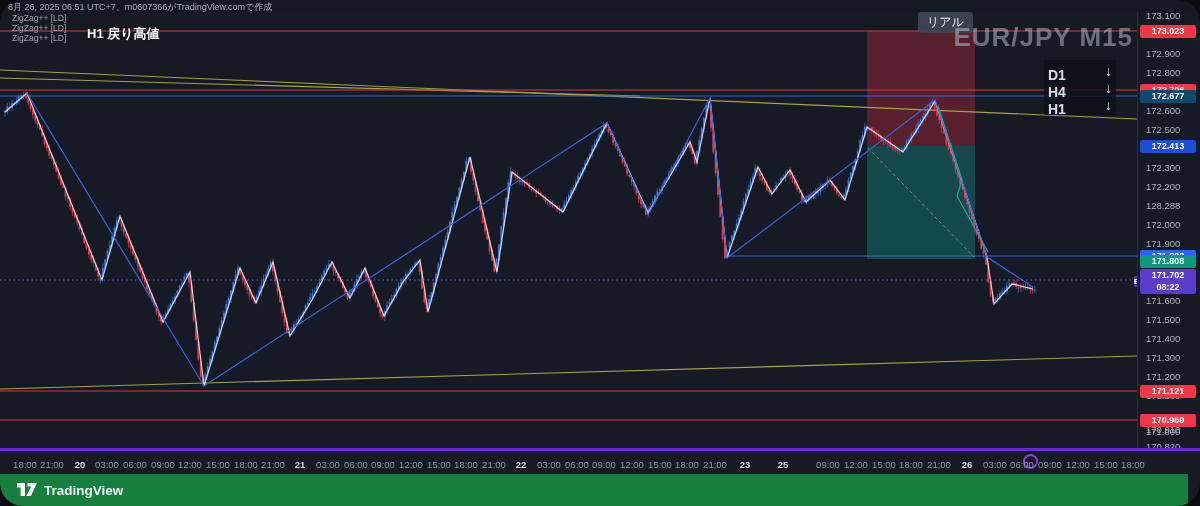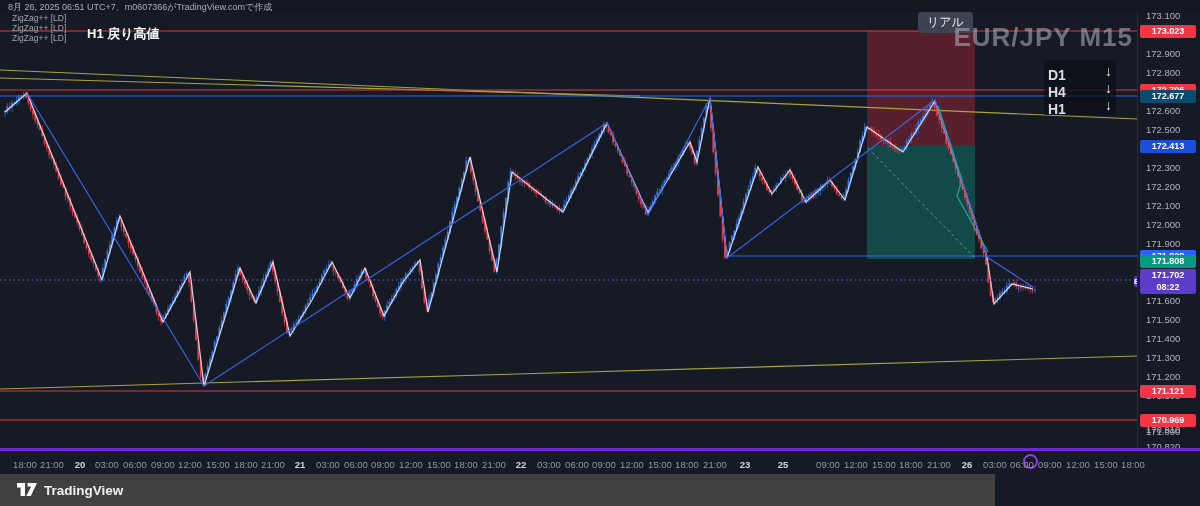--- a/index.html
+++ b/index.html
@@ -1,17 +1,17 @@
 <!DOCTYPE html>
 <html><head>
 <meta charset="utf-8">
 <style>
   html,body{margin:0;padding:0;background:#0a0c11;}
   #root{position:relative;width:1200px;height:506px;overflow:hidden;
-        font-family:"Liberation Sans",sans-serif;background:#151a25;}
+        font-family:"Liberation Sans",sans-serif;background:#151a25;border-radius:23px;}
   .abs{position:absolute;}
   #header{left:0;top:0;width:1200px;height:12px;background:#141823;}
   #header-text{left:8px;top:1px;font-size:9px;color:#a9afba;white-space:nowrap;}
   #legend{left:12px;top:13px;}
   .legend-row{font-size:8.5px;line-height:10px;color:#a2a6ad;white-space:nowrap;cursor:pointer;}
   #h1-label{left:87px;top:25px;font-size:13px;font-weight:bold;color:#ffffff;white-space:nowrap;text-shadow:0 0 3px #151a25;}
   #real-badge{left:918px;top:12px;background:rgba(62,69,84,0.95);border-radius:3px;
               padding:2px 9px;font-size:12px;color:#eef0f3;}
   #watermark{right:67px;top:22px;font-size:26px;font-weight:600;letter-spacing:1px;
              color:rgba(178,184,196,0.55);white-space:nowrap;}
@@ -25,21 +25,21 @@
          font-size:9px;font-weight:bold;text-align:center;line-height:13px;}
   #cur-badge{position:absolute;left:2px;width:56px;height:25px;border-radius:2px;color:#fff;
              font-size:9px;font-weight:bold;text-align:center;line-height:12px;}
   #symbol-badge{left:1134px;top:276px;width:30px;height:11px;background:#5b3dc9;border-radius:2px;
                 color:#fff;font-size:7.5px;font-weight:bold;text-align:center;line-height:11px;}
   #time-axis{left:0;top:448px;width:1200px;height:26px;background:#151a25;border-top:3px solid #6d28d9;}
   .ttick{position:absolute;top:8px;transform:translateX(-50%);font-size:9.5px;color:#9198a4;white-space:nowrap;}
   .ttick.date{color:#d2d6de;font-weight:600;}
   #event-marker{position:absolute;left:1023px;top:3px;width:11px;height:11px;border-radius:50%;
                 background:#1c1426;border:2px solid #8e3de0;}
-  #bottom-bar{left:0;top:474px;width:995px;height:32px;background:#404040;display:flex;align-items:center;}
+  #bottom-bar{left:0;top:474px;width:1188px;height:32px;background:#15803d;display:flex;align-items:center;}
   #brand{display:flex;align-items:center;margin-left:16px;cursor:pointer;}
   #brand-text{color:#eef0f2;font-size:13.5px;font-weight:bold;margin-left:6px;}
 </style>
 </head>
 <body>
 
 <div id="root">
 
   <div id="header" class="abs">
     <div id="header-text" class="abs">8月 26, 2025 06:51 UTC+7、m0607366がTradingView.comで作成</div>
@@ -991,21 +991,21 @@
 
   <div id="price-axis" class="abs">
       <div class="tick" style="top: -2px;">173.100</div>
       <div class="tick" style="top: 17px;">173.000</div>
       <div class="tick" style="top: 36px;">172.900</div>
       <div class="tick" style="top: 55px;">172.800</div>
       <div class="tick" style="top: 93px;">172.600</div>
       <div class="tick" style="top: 112px;">172.500</div>
       <div class="tick" style="top: 150px;">172.300</div>
       <div class="tick" style="top: 169px;">172.200</div>
-      <div class="tick" style="top: 188px;">172.100</div>
+      <div class="tick" style="top: 188px;">128.288</div>
       <div class="tick" style="top: 207px;">172.000</div>
       <div class="tick" style="top: 226px;">171.900</div>
       <div class="tick" style="top: 283px;">171.600</div>
       <div class="tick" style="top: 302px;">171.500</div>
       <div class="tick" style="top: 321px;">171.400</div>
       <div class="tick" style="top: 340px;">171.300</div>
       <div class="tick" style="top: 359px;">171.200</div>
       <div class="tick" style="top: 378px;">171.100</div>
       <div class="tick" style="top: 414px;">171.000</div>
       <div class="tick" style="top: 412px;">170.910</div>

